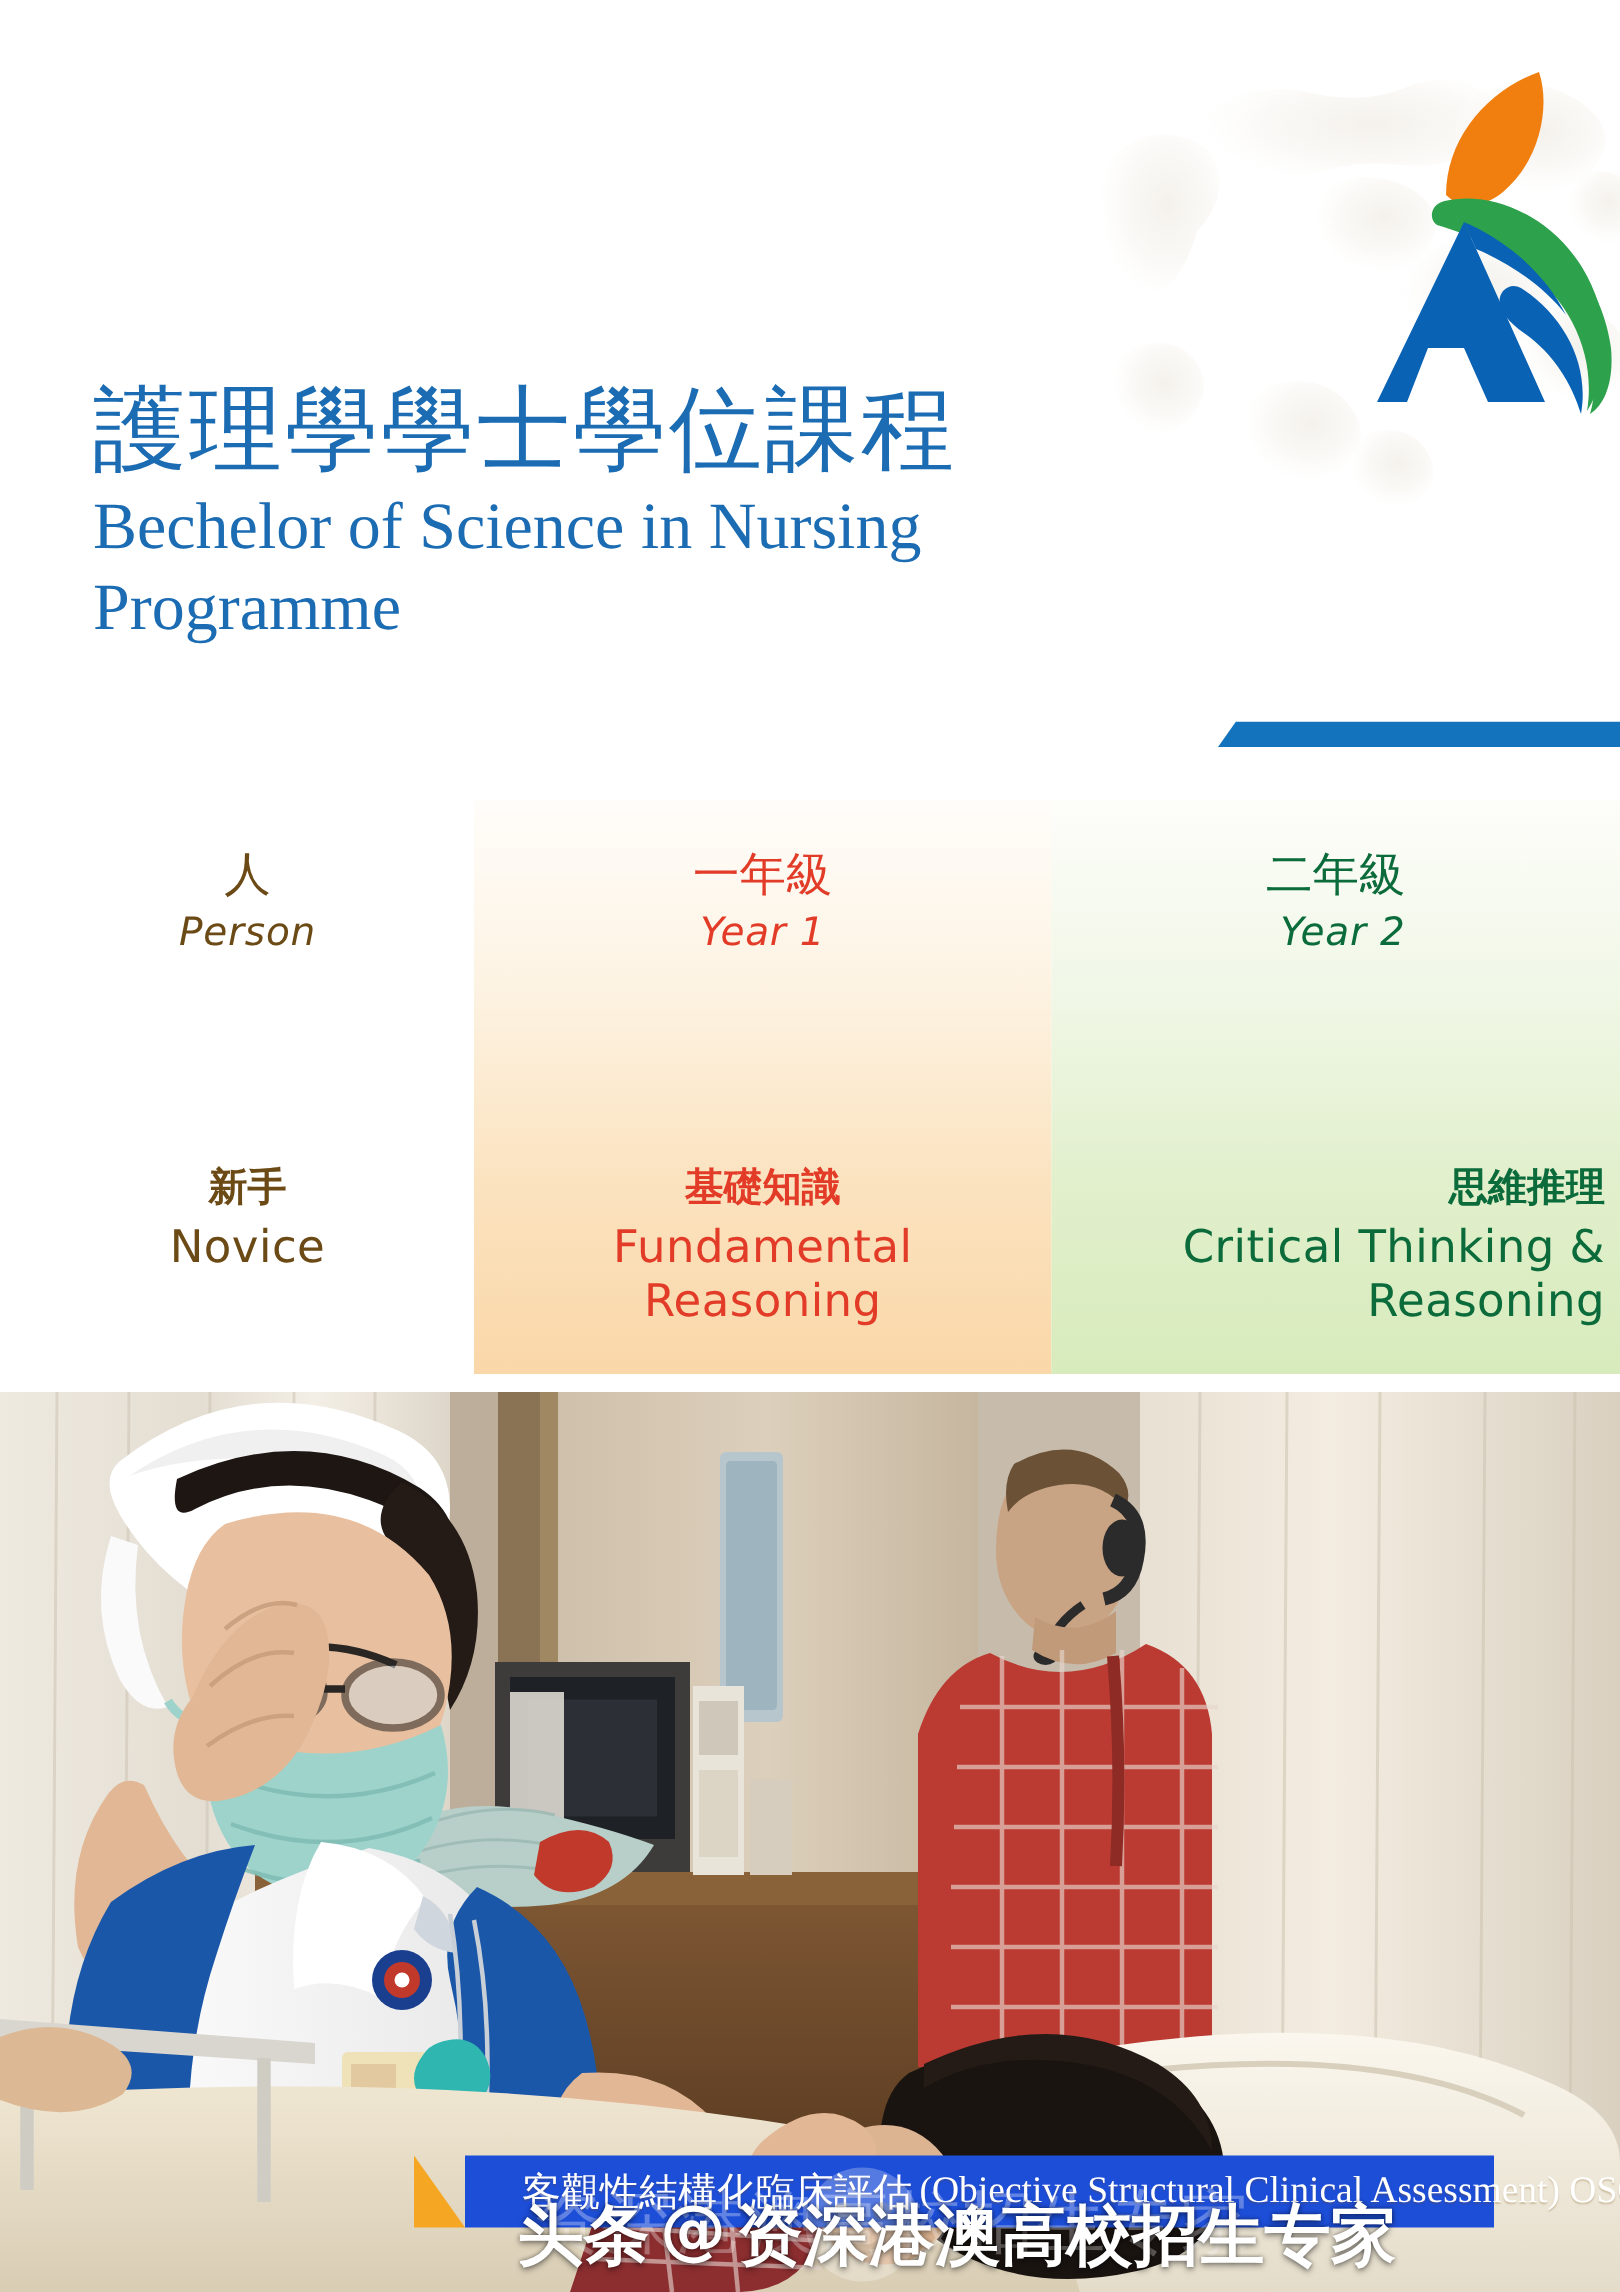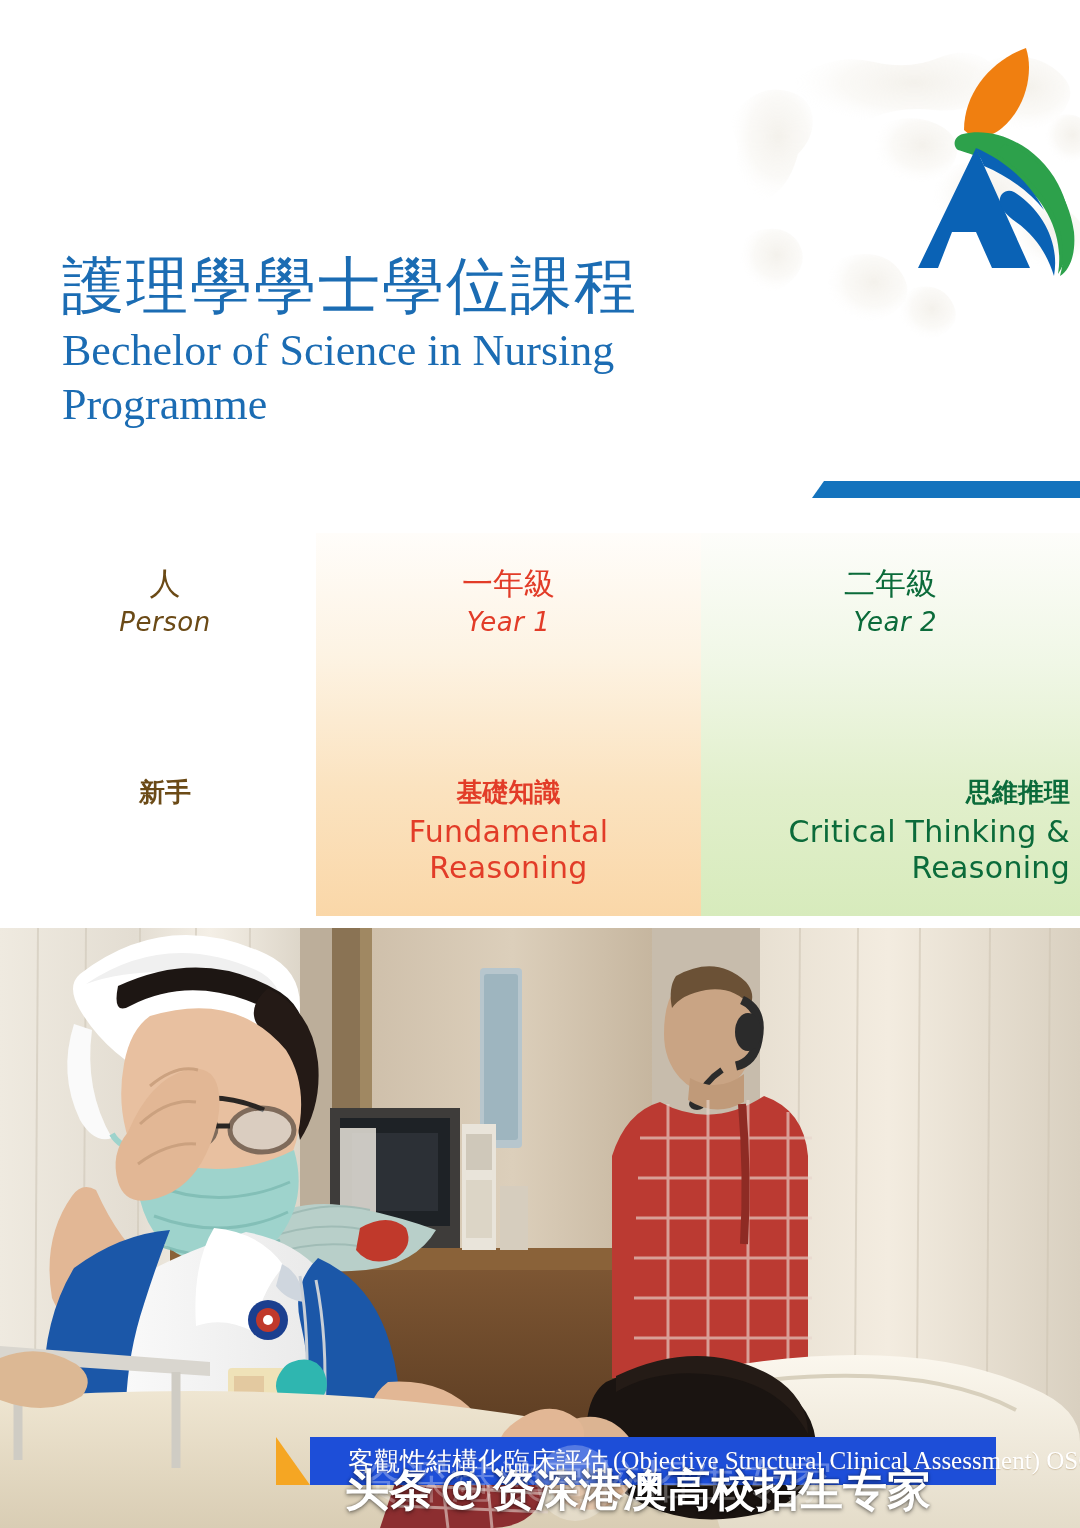--- a/index.html
+++ b/index.html
@@ -202,20 +202,21 @@
 
 <div id="progression-table">
 
   <div class="col" id="col-person">
     <div class="cell-head">
       <div class="zh tone-person">人</div>
       <div class="en tone-person">Person</div>
     </div>
     <div class="cell-body">
       <div class="zh tone-person">新手</div>
+      <div class="en tone-person">Novice</div>
     </div>
   </div>
 
   <div class="col" id="col-year1">
     <div class="cell-head">
       <div class="zh tone-year1">一年級</div>
       <div class="en tone-year1">Year 1</div>
     </div>
     <div class="cell-body">
       <div class="zh tone-year1">基礎知識</div>

